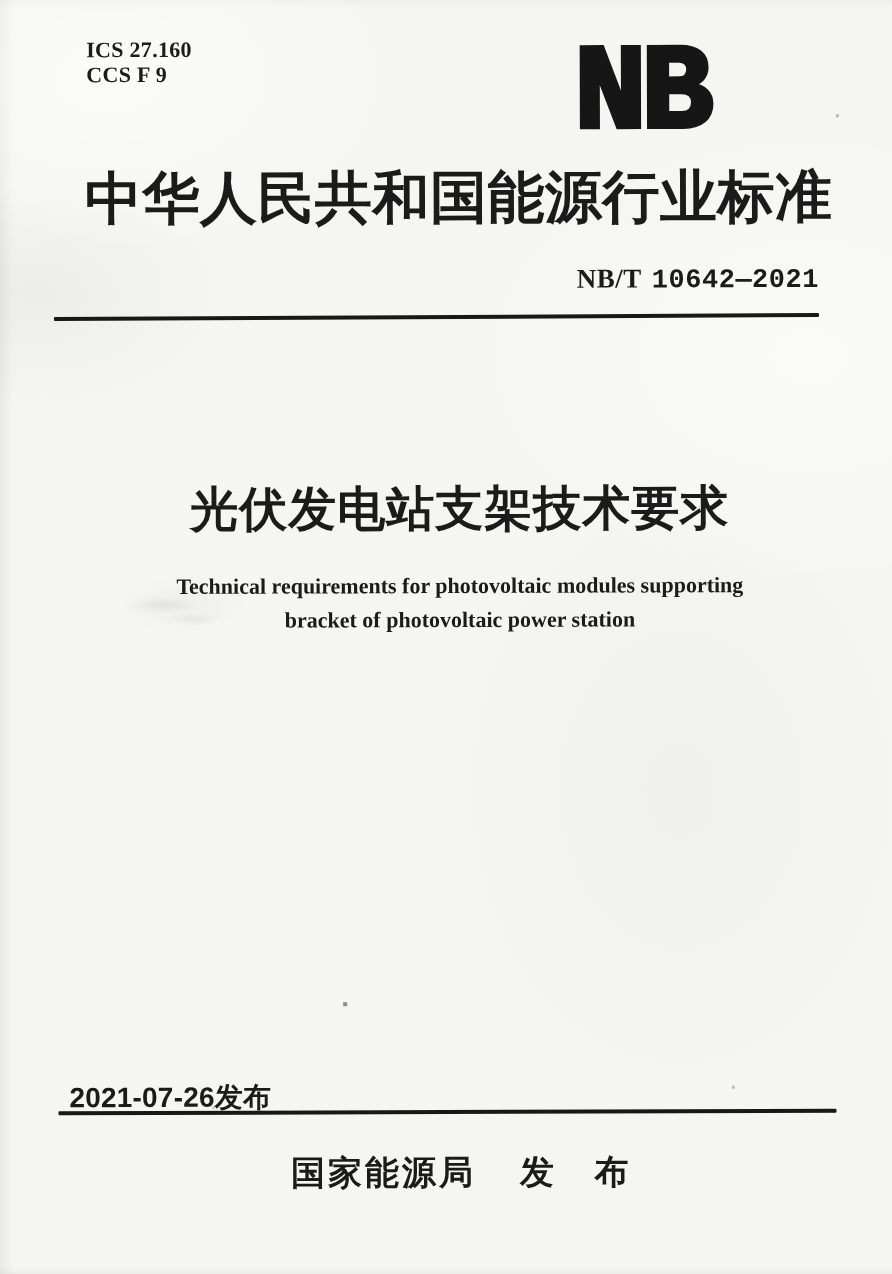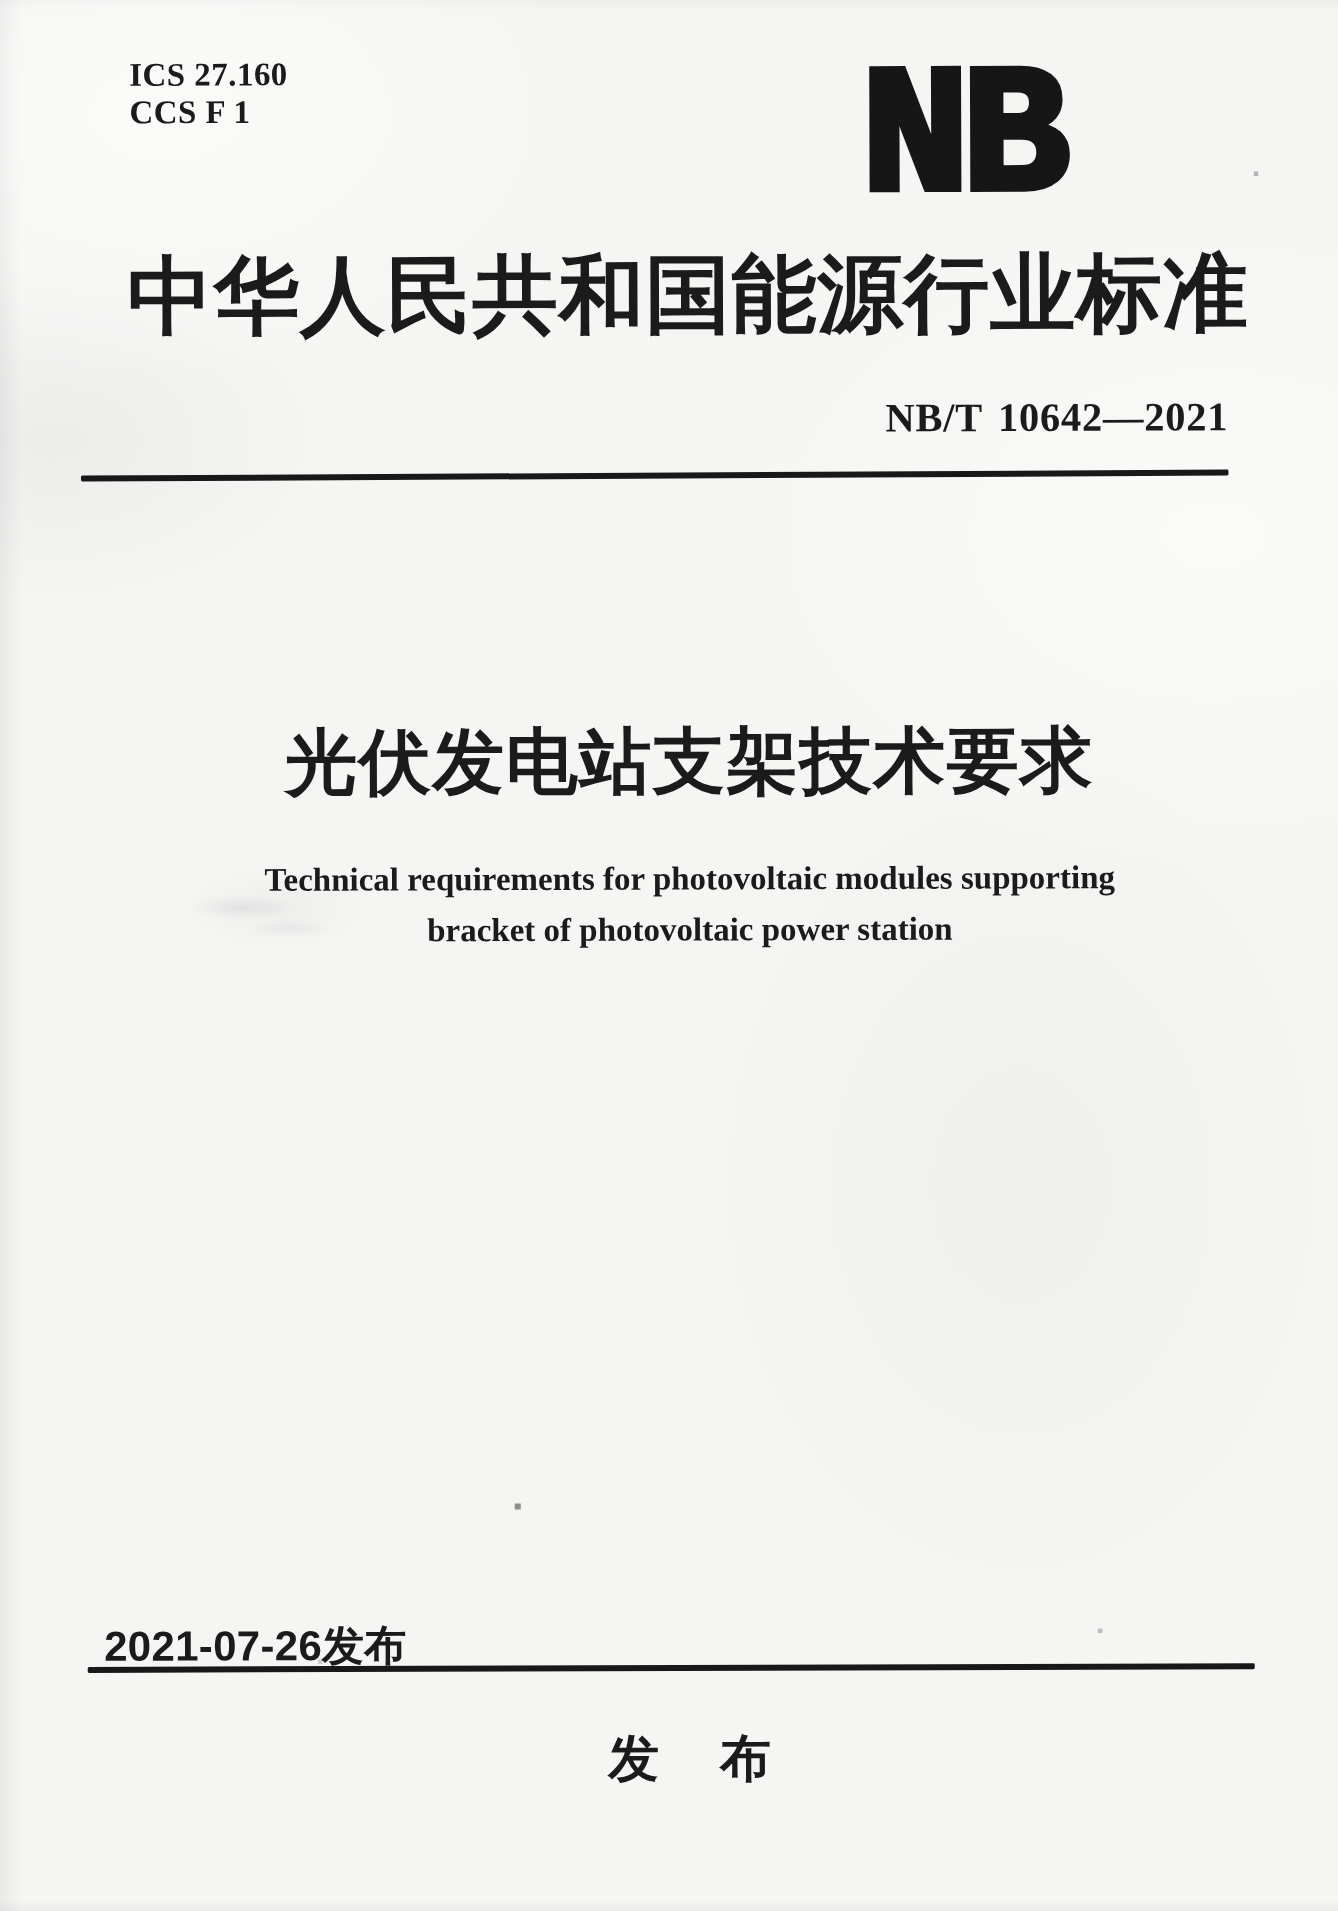--- a/index.html
+++ b/index.html
@@ -41,21 +41,21 @@
     position:absolute;left:0;top:164px;width:100%;margin:0;
     text-align:center;
     font-weight:900;font-size:57px;line-height:68px;letter-spacing:.5px;
     font-family:"Liberation Serif", serif;
   }
 
   .std-number{
     position:absolute;right:100px;top:264px;
     font-size:27px;font-weight:bold;letter-spacing:.5px;
   }
-  .std-number .num{font-family:Liberation Serif, serif;font-weight:600;margin-left:10px;}
+  .std-number .num{font-family:Liberation Mono, monospace;font-weight:600;margin-left:10px;}
 
   .rule{position:absolute;background:#181818;border-radius:1px;}
   .rule-top{left:55px;top:315px;width:765px;height:4px;transform:rotate(-0.12deg);}
   .rule-bottom{left:57px;top:1110px;width:778px;height:3.5px;}
 
   .title-zh{
     position:absolute;left:0;top:480px;width:100%;margin:0;
     text-align:center;
     font-family:"Liberation Sans", sans-serif;
     font-weight:900;font-size:48px;line-height:58px;letter-spacing:1px;
@@ -92,21 +92,21 @@
                radial-gradient(40px 9px at 60% 75%, rgba(100,100,110,.08), rgba(0,0,0,0) 70%);}
 </style>
 </head>
 <body>
 
 <div class="page">
   <div class="tilt">
 
     <div class="ics-block">
       <div class="nowrap">ICS 27.160</div>
-      <div class="nowrap">CCS F 1</div>
+      <div class="nowrap">CCS F 9</div>
     </div>
 
     <div class="nb-logo nowrap">NB</div>
 
     <h1 class="std-type nowrap">中华人民共和国能源行业标准</h1>
 
     <div class="std-number nowrap">
       <span>NB/T</span><span class="num">10642—2021</span>
     </div>
 
@@ -119,20 +119,21 @@
       <div class="nowrap">bracket of photovoltaic power station</div>
     </div>
 
     <div class="dates-row">
       <span class="nowrap">2021-07-26发布</span>
     </div>
 
     <div class="rule rule-bottom"></div>
 
     <div class="publisher-row">
+      <span class="publisher nowrap">国家能源局</span>
       <span class="publish-label nowrap">发 布</span>
     </div>
 
     <div class="specks"></div>
     <div class="smudge"></div>
 
   </div>
 </div>
 
 </body></html>

